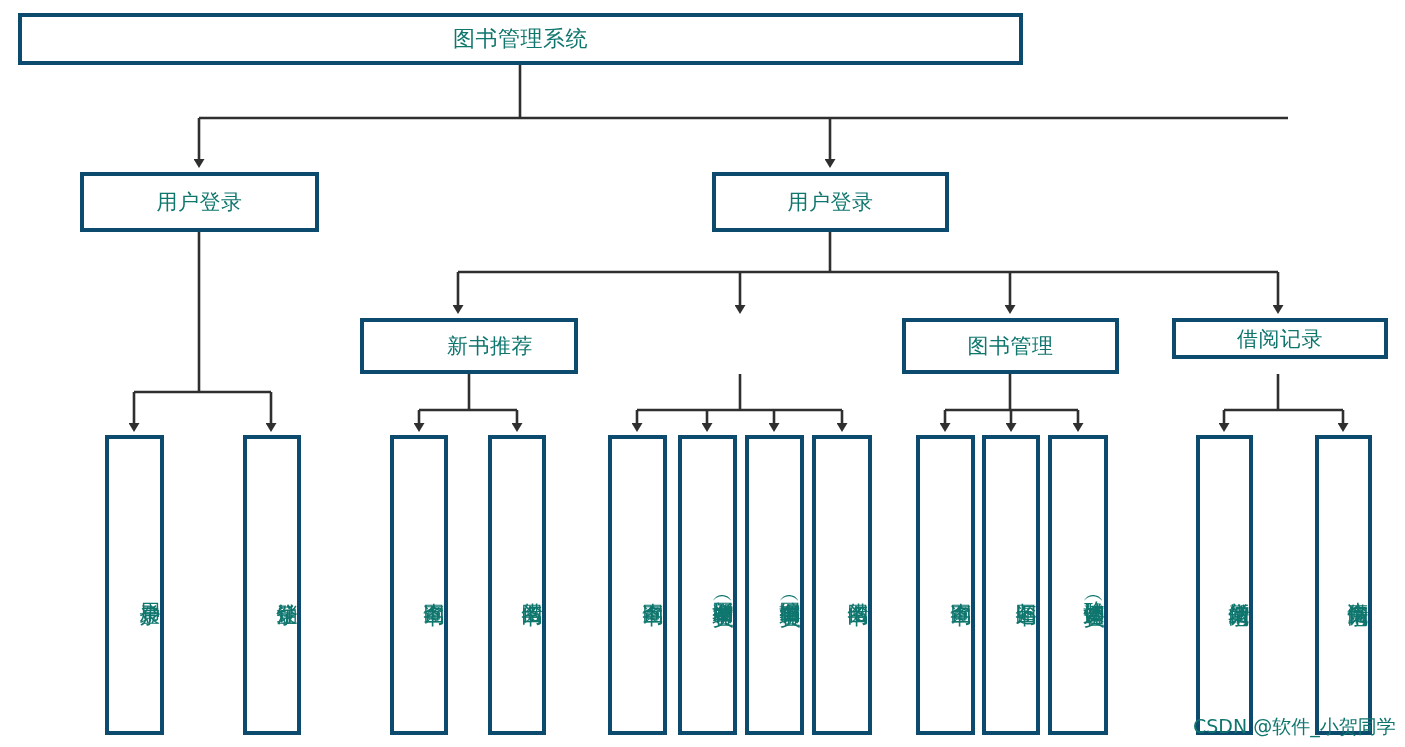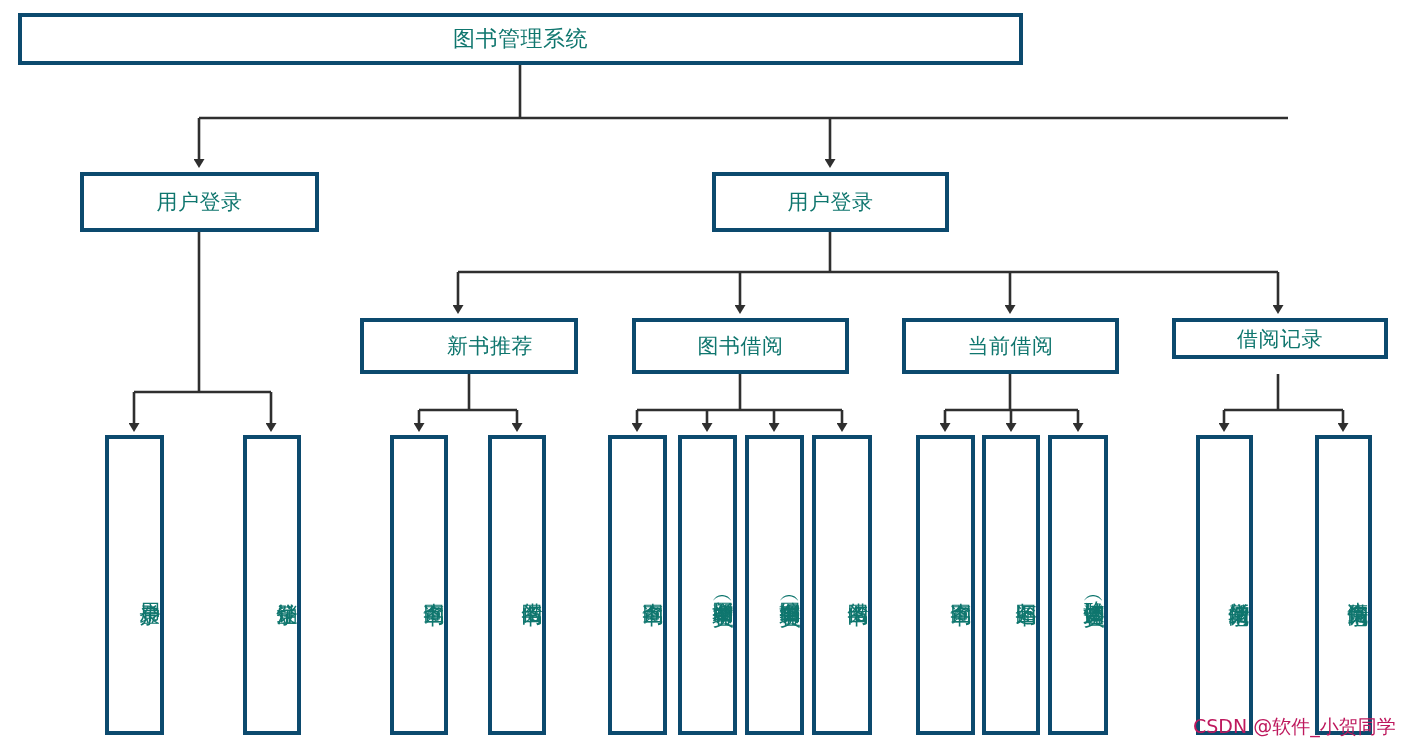--- a/index.html
+++ b/index.html
@@ -125,22 +125,21 @@
       <path d="M1343,410 L1343,424" marker-end="url(#arrow)"></path>
     </g>
   </svg>
 
   <div class="node horiz root" id="node-root" style="left: 18px; top: 13px; width: 1005px; height: 52px;">图书管理系统</div>
 
   <div class="node horiz" id="node-l2-0" style="left: 80px; top: 172px; width: 239px; height: 60px;">用户登录</div>
   <div class="node horiz" id="node-l2-1" style="left: 712px; top: 172px; width: 237px; height: 60px;">用户登录</div>
 
   <div class="node horiz" id="node-l3-0" style="left: 360px; top: 318px; width: 218px; height: 56px; padding-left: 42px;">新书推荐</div>
-  <div class="node horiz" id="node-l3-1" style="left: 632px; top: 318px; width: 217px; height: 56px;">图书借阅</div>
-  <div class="node horiz" id="node-l3-2" style="left: 902px; top: 318px; width: 217px; height: 56px;">当前借阅</div>
+  <div class="node horiz" id="node-l3-2" style="left: 902px; top: 318px; width: 217px; height: 56px;">图书管理</div>
   <div class="node horiz" id="node-l3-3" style="left: 1172px; top: 318px; width: 216px; height: 41px;">借阅记录</div>
 
   <div class="node vert" id="node-leaf-0" style="left: 105px; top: 435px; width: 59px; height: 300px;">
       <span class="vtext">用户登录</span>
     </div>
   <div class="node vert" id="node-leaf-1" style="left: 243px; top: 435px; width: 58px; height: 300px;">
       <span class="vtext">注销登录</span>
     </div>
   <div class="node vert" id="node-leaf-2" style="left: 390px; top: 435px; width: 58px; height: 300px;">
       <span class="vtext">查询图书</span>
@@ -169,15 +168,15 @@
   <div class="node vert" id="node-leaf-10" style="left: 1048px; top: 435px; width: 60px; height: 300px;">
       <span class="vtext">确认归还（管理员）</span>
     </div>
   <div class="node vert" id="node-leaf-11" style="left: 1196px; top: 435px; width: 57px; height: 300px;">
       <span class="vtext">新增借阅记录</span>
     </div>
   <div class="node vert" id="node-leaf-12" style="left: 1315px; top: 435px; width: 57px; height: 300px;">
       <span class="vtext">查询借阅记录</span>
     </div>
 
-  <div class="watermark" id="watermark" style="left: 1193px; top: 714px; color: #be185d;">CSDN @软件_小贺同学</div>
+  <div class="watermark" id="watermark" style="left: 1193px; top: 714px; color: #0f766e;">CSDN @软件_小贺同学</div>
 
 </div>
 
 </body></html>

